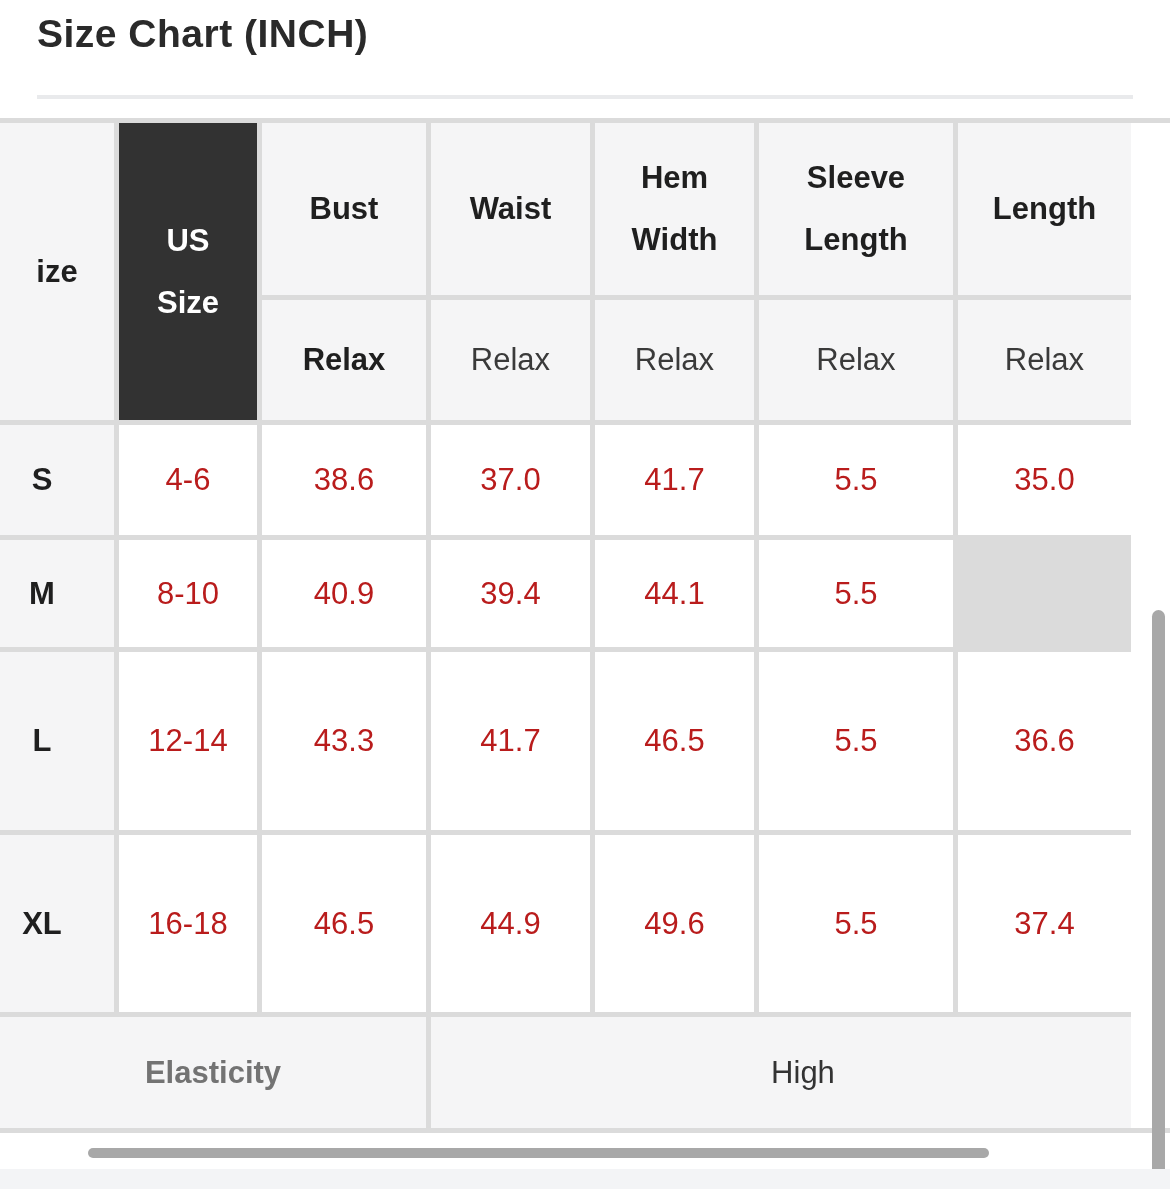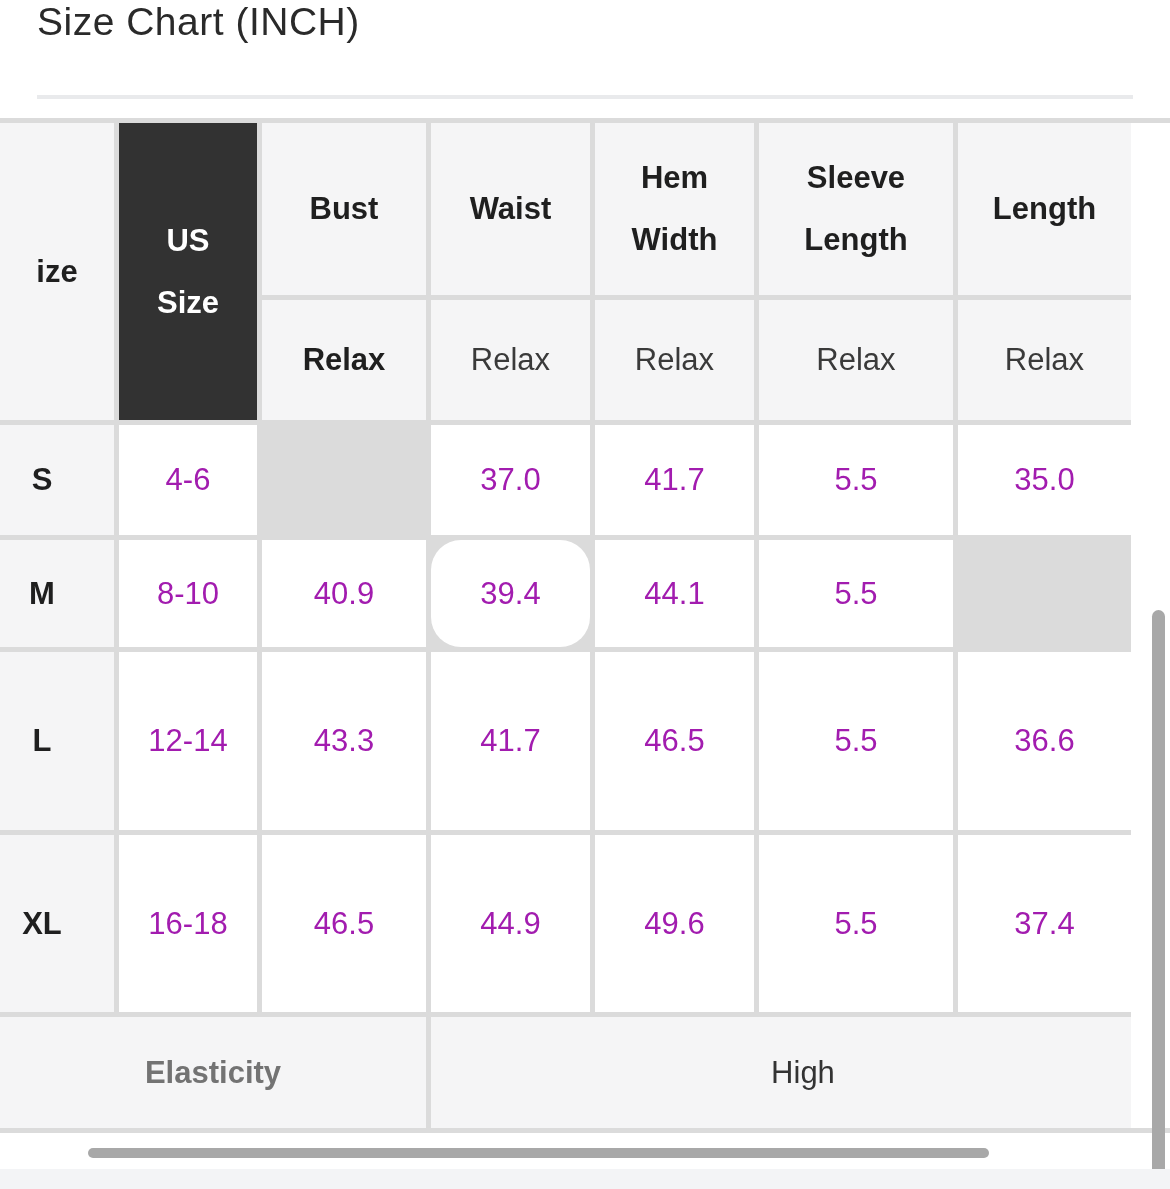--- a/index.html
+++ b/index.html
@@ -5,22 +5,22 @@
   html,body{margin:0;padding:0;}
   .screen{
     position:relative;
     width:1170px;height:1189px;
     background:#ffffff;
     overflow:hidden;
     font-family:"Liberation Sans","DejaVu Sans",sans-serif;
     color:#2e2e2e;
   }
   .page-title{
-    position:absolute;left:37px;top:0;
-    font-size:39px;font-weight:400;color:#2a2a2a;
+    position:absolute;left:37px;top:12px;
+    font-size:39px;font-weight:700;color:#2a2a2a;
     letter-spacing:0.5px;
   }
   .title-divider{
     position:absolute;left:37px;top:95px;width:1096px;height:4px;
     background:#e9eaec;
   }
   
   .tbl-topline{position:absolute;left:0;top:118px;width:1170px;height:5px;background:#dbdbdb;}
   .tbl-bottomline{position:absolute;left:0;top:1128px;width:1170px;height:5px;background:#dbdbdb;}
   .size-table{
@@ -39,21 +39,21 @@
     font-size:31px;line-height:62px;
     padding:0 26px;
     overflow:hidden;
   }
   .cell.gray{background:#f5f5f6;}
   .cell.head{font-weight:700;color:#1f1f1f;}
   .cell.dark{background:#323232;color:#ffffff;font-weight:700;}
   .cell.fit{color:#3a3a3a;}
   .cell.fit-bold{font-weight:700;color:#1f1f1f;}
   .cell.rowlabel{font-weight:700;color:#1f1f1f;padding:0 30px 0 0;}
-  .cell.value{color:#a21caf;}
+  .cell.value{color:#b91c1c;}
   .cell.elastic-label{font-weight:700;color:#737373;}
   .cell.elastic-value{color:#333333;padding-left:70px;}
   .hscroll-thumb{
     position:absolute;left:88px;top:1148px;width:901px;height:10px;
     border-radius:5px;background:#a8a8a8;
   }
   .vscroll-thumb{
     position:absolute;left:1152px;top:610px;width:13px;height:579px;
     border-radius:7px 7px 0 0;background:#a8a8a8;
   }
@@ -84,29 +84,30 @@
     <div class="cell gray head" style="grid-column:7;grid-row:1;">Length</div>
 
     <div class="cell gray fit-bold" style="grid-column:3;grid-row:2;">Relax</div>
     <div class="cell gray fit" style="grid-column:4;grid-row:2;">Relax</div>
     <div class="cell gray fit" style="grid-column:5;grid-row:2;">Relax</div>
     <div class="cell gray fit" style="grid-column:6;grid-row:2;">Relax</div>
     <div class="cell gray fit" style="grid-column:7;grid-row:2;">Relax</div>
 
     <div class="cell gray rowlabel" style="grid-column:1;grid-row:3;">S</div>
     <div class="cell value" style="grid-column:2;grid-row:3;">4-6</div>
+    <div class="cell value" style="grid-column:3;grid-row:3;">38.6</div>
     <div class="cell value" style="grid-column:4;grid-row:3;">37.0</div>
     <div class="cell value" style="grid-column:5;grid-row:3;">41.7</div>
     <div class="cell value" style="grid-column:6;grid-row:3;">5.5</div>
     <div class="cell value" style="grid-column:7;grid-row:3;">35.0</div>
 
     <div class="cell gray rowlabel" style="grid-column:1;grid-row:4;">M</div>
     <div class="cell value" style="grid-column:2;grid-row:4;">8-10</div>
     <div class="cell value" style="grid-column:3;grid-row:4;">40.9</div>
-    <div class="cell value" style="grid-column:4;grid-row:4;border-radius:30px;">39.4</div>
+    <div class="cell value" style="grid-column:4;grid-row:4;">39.4</div>
     <div class="cell value" style="grid-column:5;grid-row:4;">44.1</div>
     <div class="cell value" style="grid-column:6;grid-row:4;">5.5</div>
 
     <div class="cell gray rowlabel" style="grid-column:1;grid-row:5;">L</div>
     <div class="cell value" style="grid-column:2;grid-row:5;">12-14</div>
     <div class="cell value" style="grid-column:3;grid-row:5;">43.3</div>
     <div class="cell value" style="grid-column:4;grid-row:5;">41.7</div>
     <div class="cell value" style="grid-column:5;grid-row:5;">46.5</div>
     <div class="cell value" style="grid-column:6;grid-row:5;">5.5</div>
     <div class="cell value" style="grid-column:7;grid-row:5;">36.6</div>

